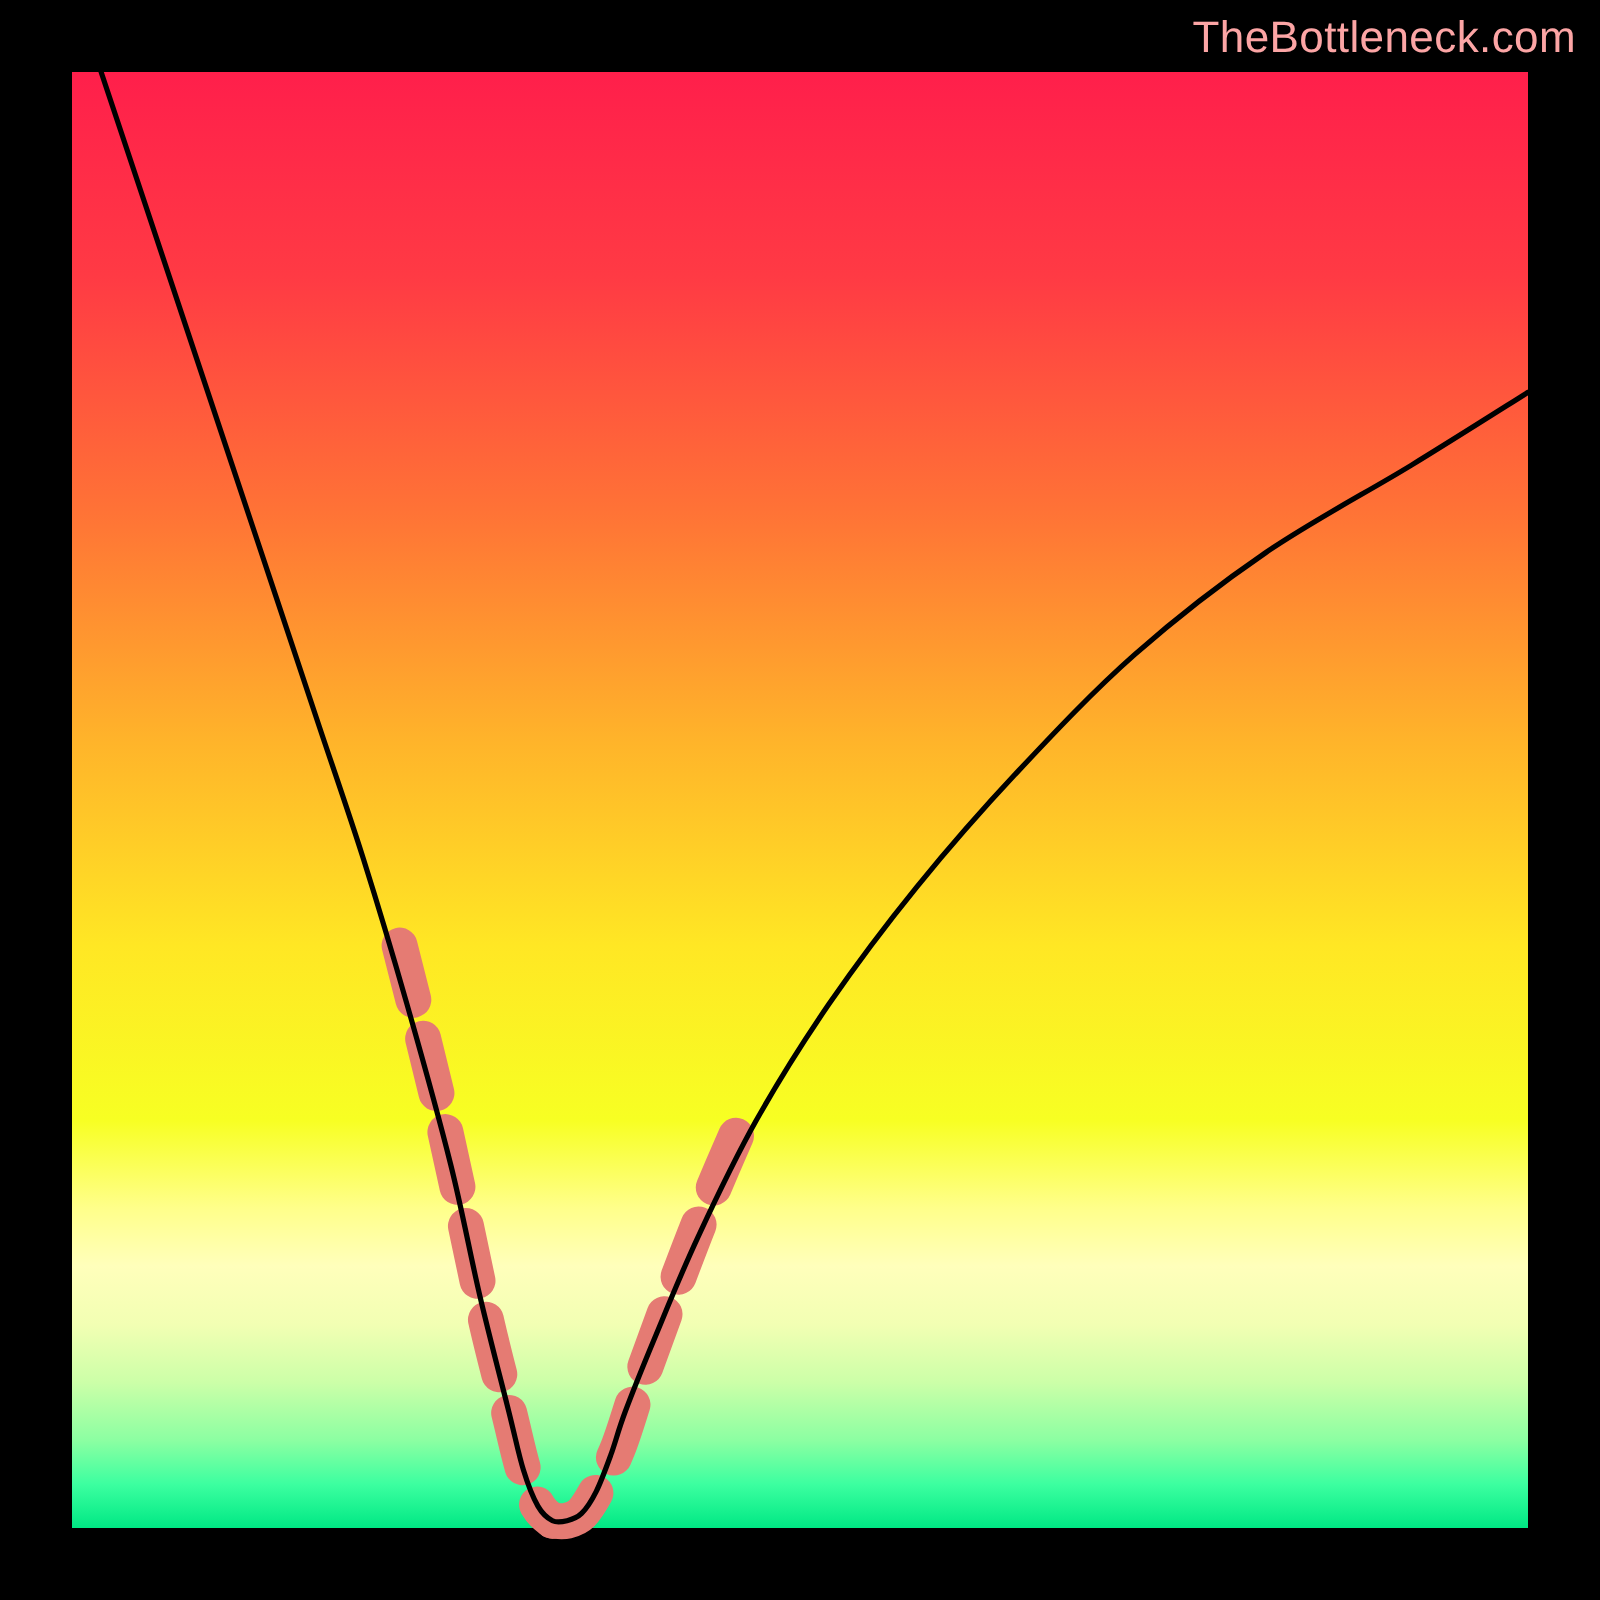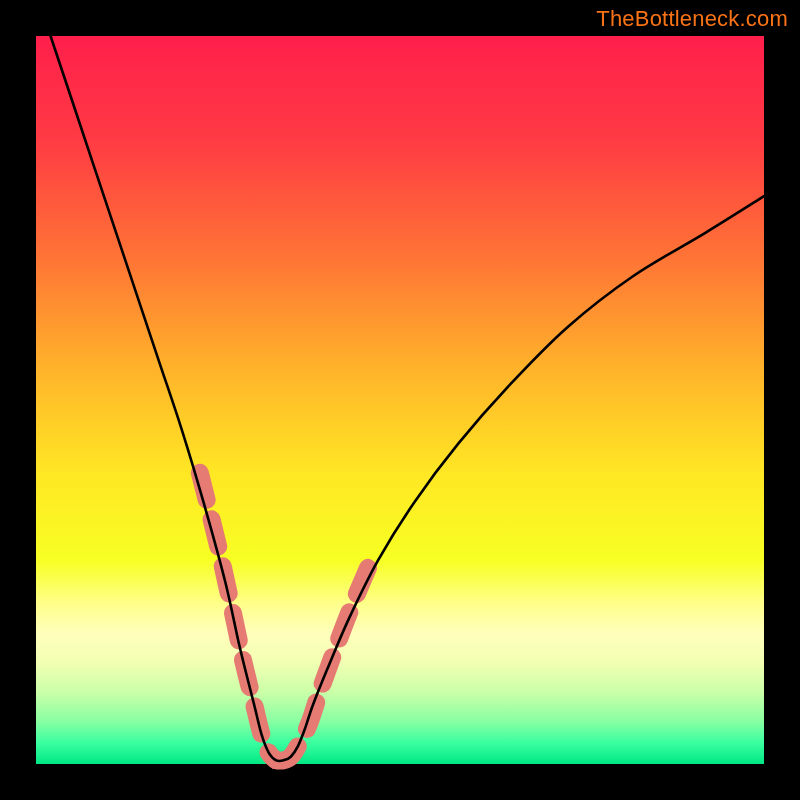--- a/index.html
+++ b/index.html
@@ -14,21 +14,21 @@
   .stage {
     position: relative;
     width: 800px;
     height: 800px;
     background: #000;
   }
   .watermark {
     position: absolute;
     top: 6px;
     right: 12px;
-    color: #f97316;
+    color: #fca5a5;
     font-size: 22px;
     font-weight: 500;
     letter-spacing: 0.2px;
     z-index: 50;
   }
   svg {
     position: absolute;
     top: 0;
     left: 0;
   }

